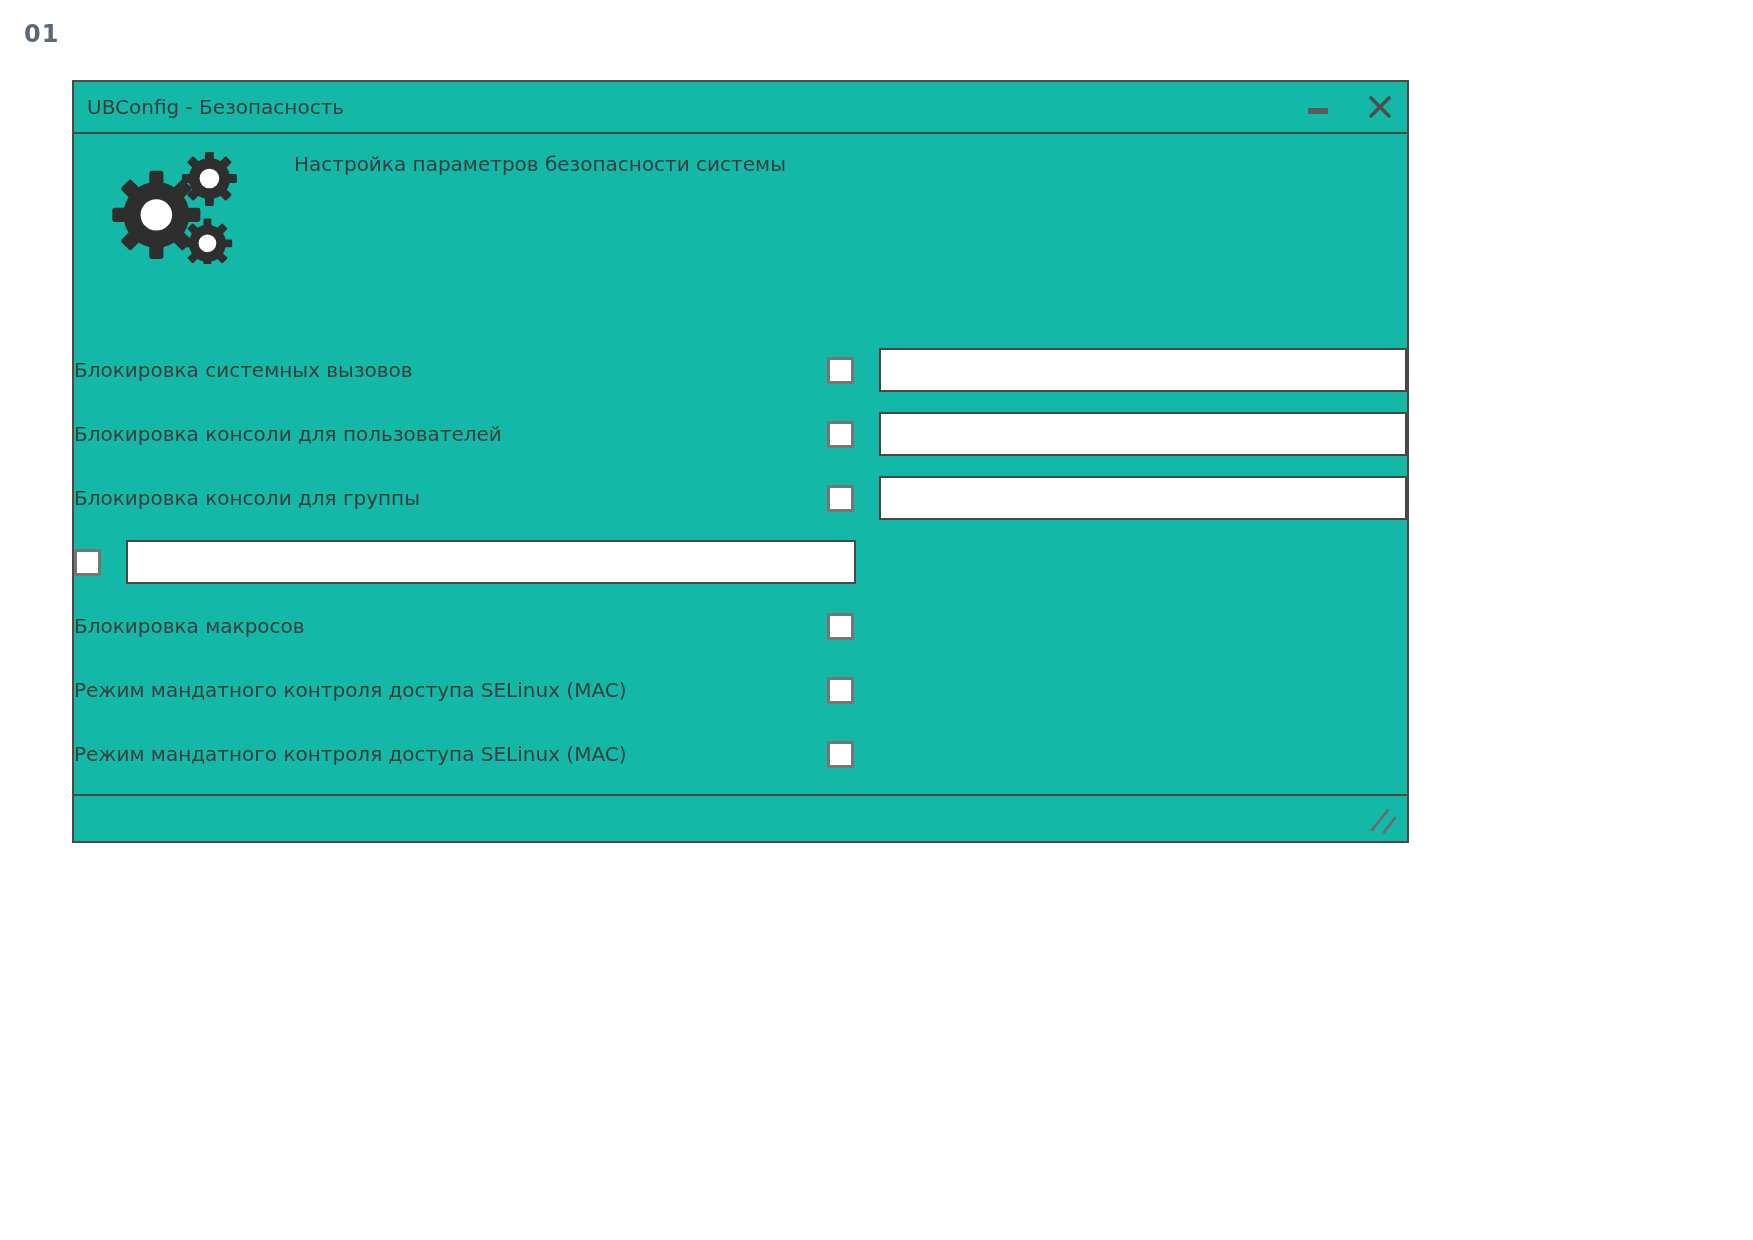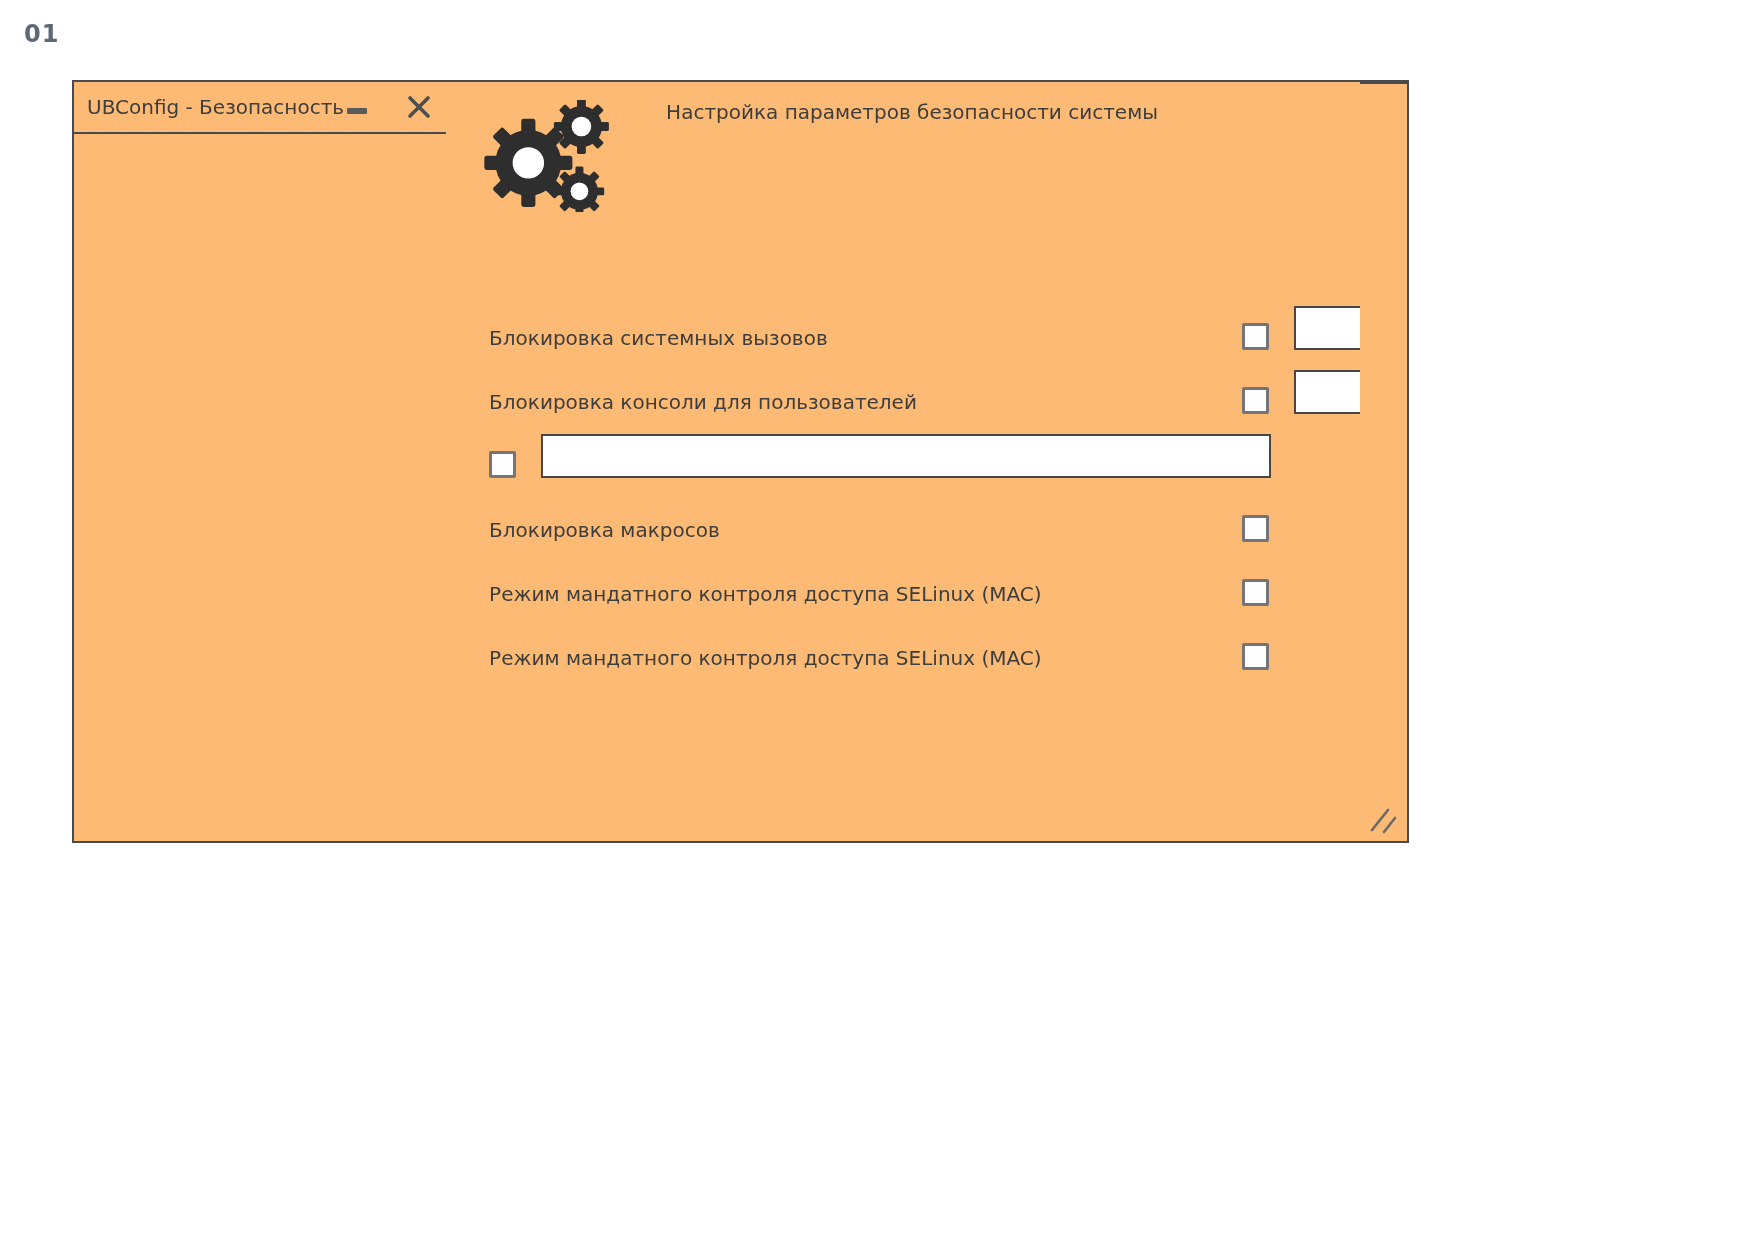--- a/index.html
+++ b/index.html
@@ -15,22 +15,23 @@
     font-size: 24px;
     font-weight: bold;
     color: #5d6875;
     letter-spacing: 1px;
   }
   .window {
     position: absolute;
     left: 72px; top: 80px;
     width: 1337px; height: 763px;
     border: 2px solid #4a4a4a;
-    background: #fdba74;
-    display: flex;
+    background: #14b8a6;
+    display: flex;
+    flex-direction: column;
   }
   .title-bar {
     height: 52px;
     flex: 0 0 52px;
     border-bottom: 2px solid #4a4a4a;
     display: flex;
     align-items: center;
     padding: 0 14px 0 13px;
   }
   .title-text {
@@ -69,22 +70,21 @@
   .heading {
     margin-left: 54px;
     font-size: 20px;
     color: #3d3d3d;
     white-space: nowrap;
   }
   .form { margin-top: 74px; }
   .form-row {
     height: 64px;
     display: flex;
-    align-items: flex-end;
-    padding-left: 43px;
+    align-items: center;
   }
   .row-label {
     width: 753px;
     flex: 0 0 753px;
     font-size: 20px;
     color: #3d3d3d;
     white-space: nowrap;
   }
   .checkbox {
     width: 27px; height: 27px;
@@ -173,20 +173,25 @@
     <div class="checkbox" role="checkbox" aria-checked="false"></div>
     <input class="row-input" type="text" value="" style="">
   </div>
 
   <div class="form-row">
     <span class="row-label">Блокировка консоли для пользователей</span>
     <div class="checkbox" role="checkbox" aria-checked="false"></div>
     <input class="row-input" type="text" value="" style="">
   </div>
 
+  <div class="form-row">
+    <span class="row-label">Блокировка консоли для группы</span>
+    <div class="checkbox" role="checkbox" aria-checked="false"></div>
+    <input class="row-input" type="text" value="" style="">
+  </div>
 
   <div class="form-row">
     <div class="checkbox" role="checkbox" aria-checked="false"></div>
     <input class="row-input" type="text" value="" style="">
   </div>
 
   <div class="form-row">
     <span class="row-label">Блокировка макросов</span>
     <div class="checkbox" role="checkbox" aria-checked="false"></div>
 

